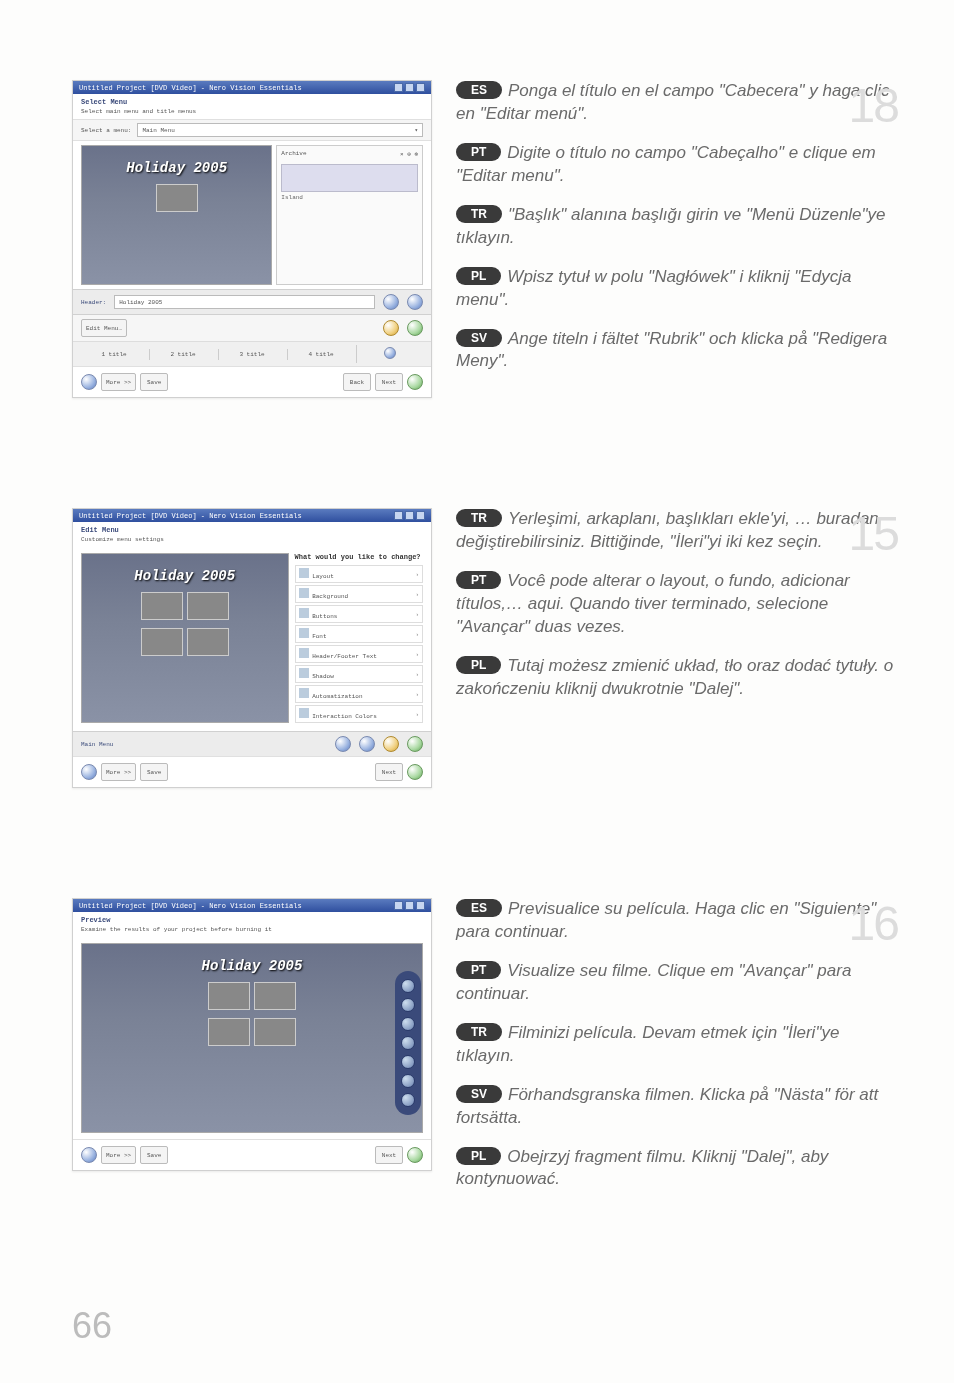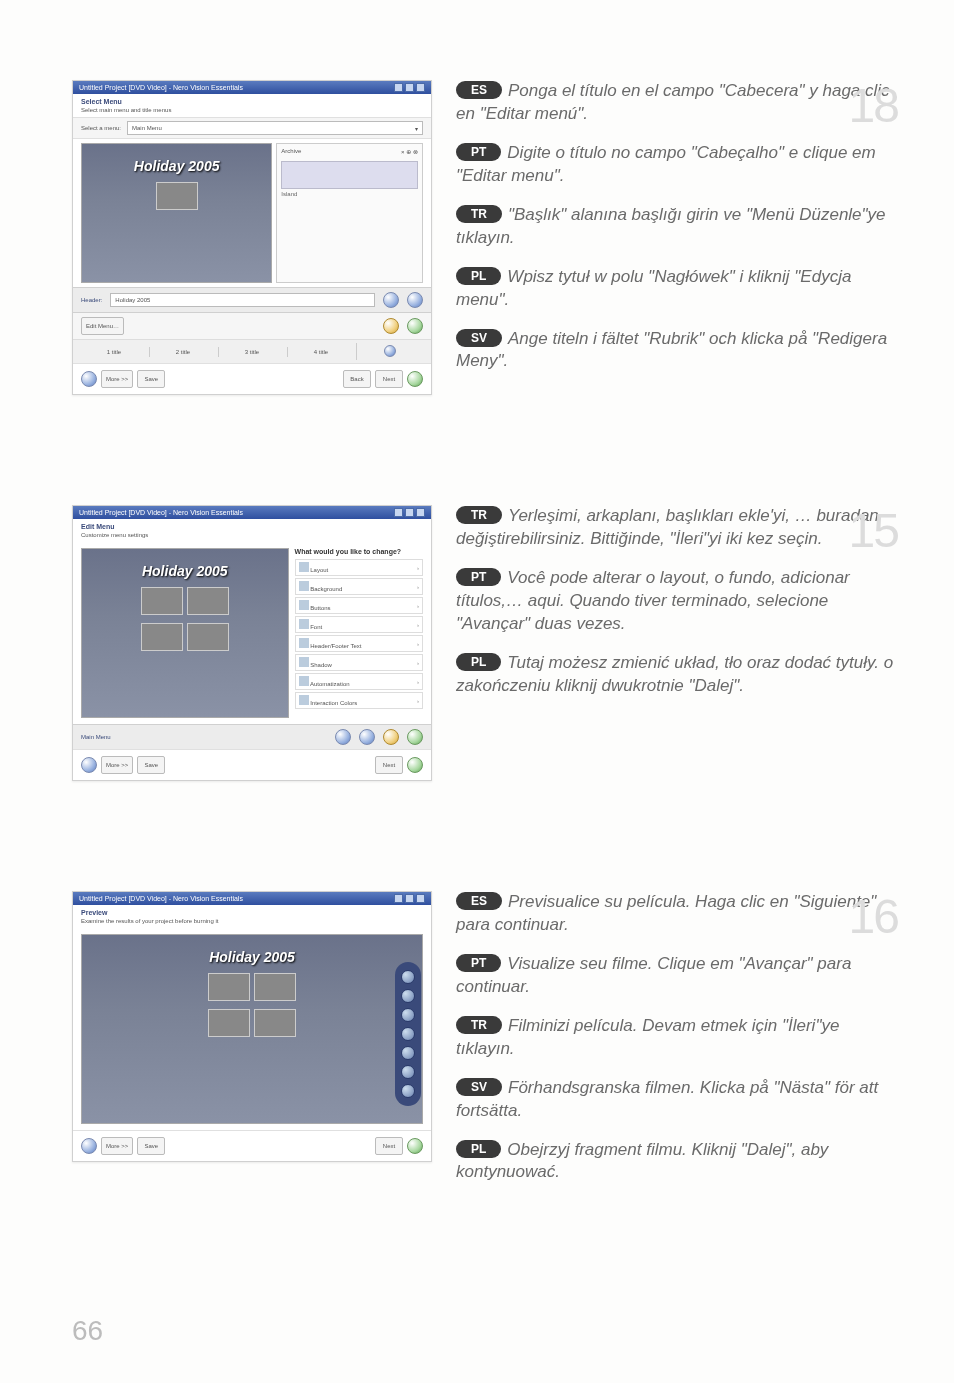--- a/index.html
+++ b/index.html
@@ -20,20 +20,21 @@
   }
   .step:last-of-type { margin-bottom: 0; }
   .thumb {
     width: 360px;
     flex: 0 0 360px;
     background: #fff;
     border: 1px solid #d0d0d0;
     box-shadow: 0 1px 2px rgba(0,0,0,0.08);
     font-size: 6px;
     color: #555;
+    font-family: Liberation Mono, monospace;
   }
   .thumb .titlebar {
     background: linear-gradient(#5a7bbf, #2f4f9f);
     color: #fff;
     padding: 2px 6px;
     font-size: 7px;
     display: flex;
     justify-content: space-between;
     align-items: center;
   }
@@ -151,21 +152,21 @@
     margin-right: 6px;
   }
   .stepnum {
     position:absolute; top:-6px; right:-4px;
     font-size:48px; font-weight:300; color:#dcdcdc;
     letter-spacing:-2px;
   }
   .entry-text { display:inline;font-style:italic; }
   .pagenum {
     position:absolute; left:72px; bottom:36px;
-    font-size:28px; color:#bcbcbc; font-weight:300;
+    font-size:36px; color:#bcbcbc; font-weight:300;
   }
 </style>
 </head>
 <body>
 
 <section class="step">
   <div class="thumb">
     <div class="titlebar">
       <span>Untitled Project [DVD Video] - Nero Vision Essentials</span>
       <span class="winbtns">

